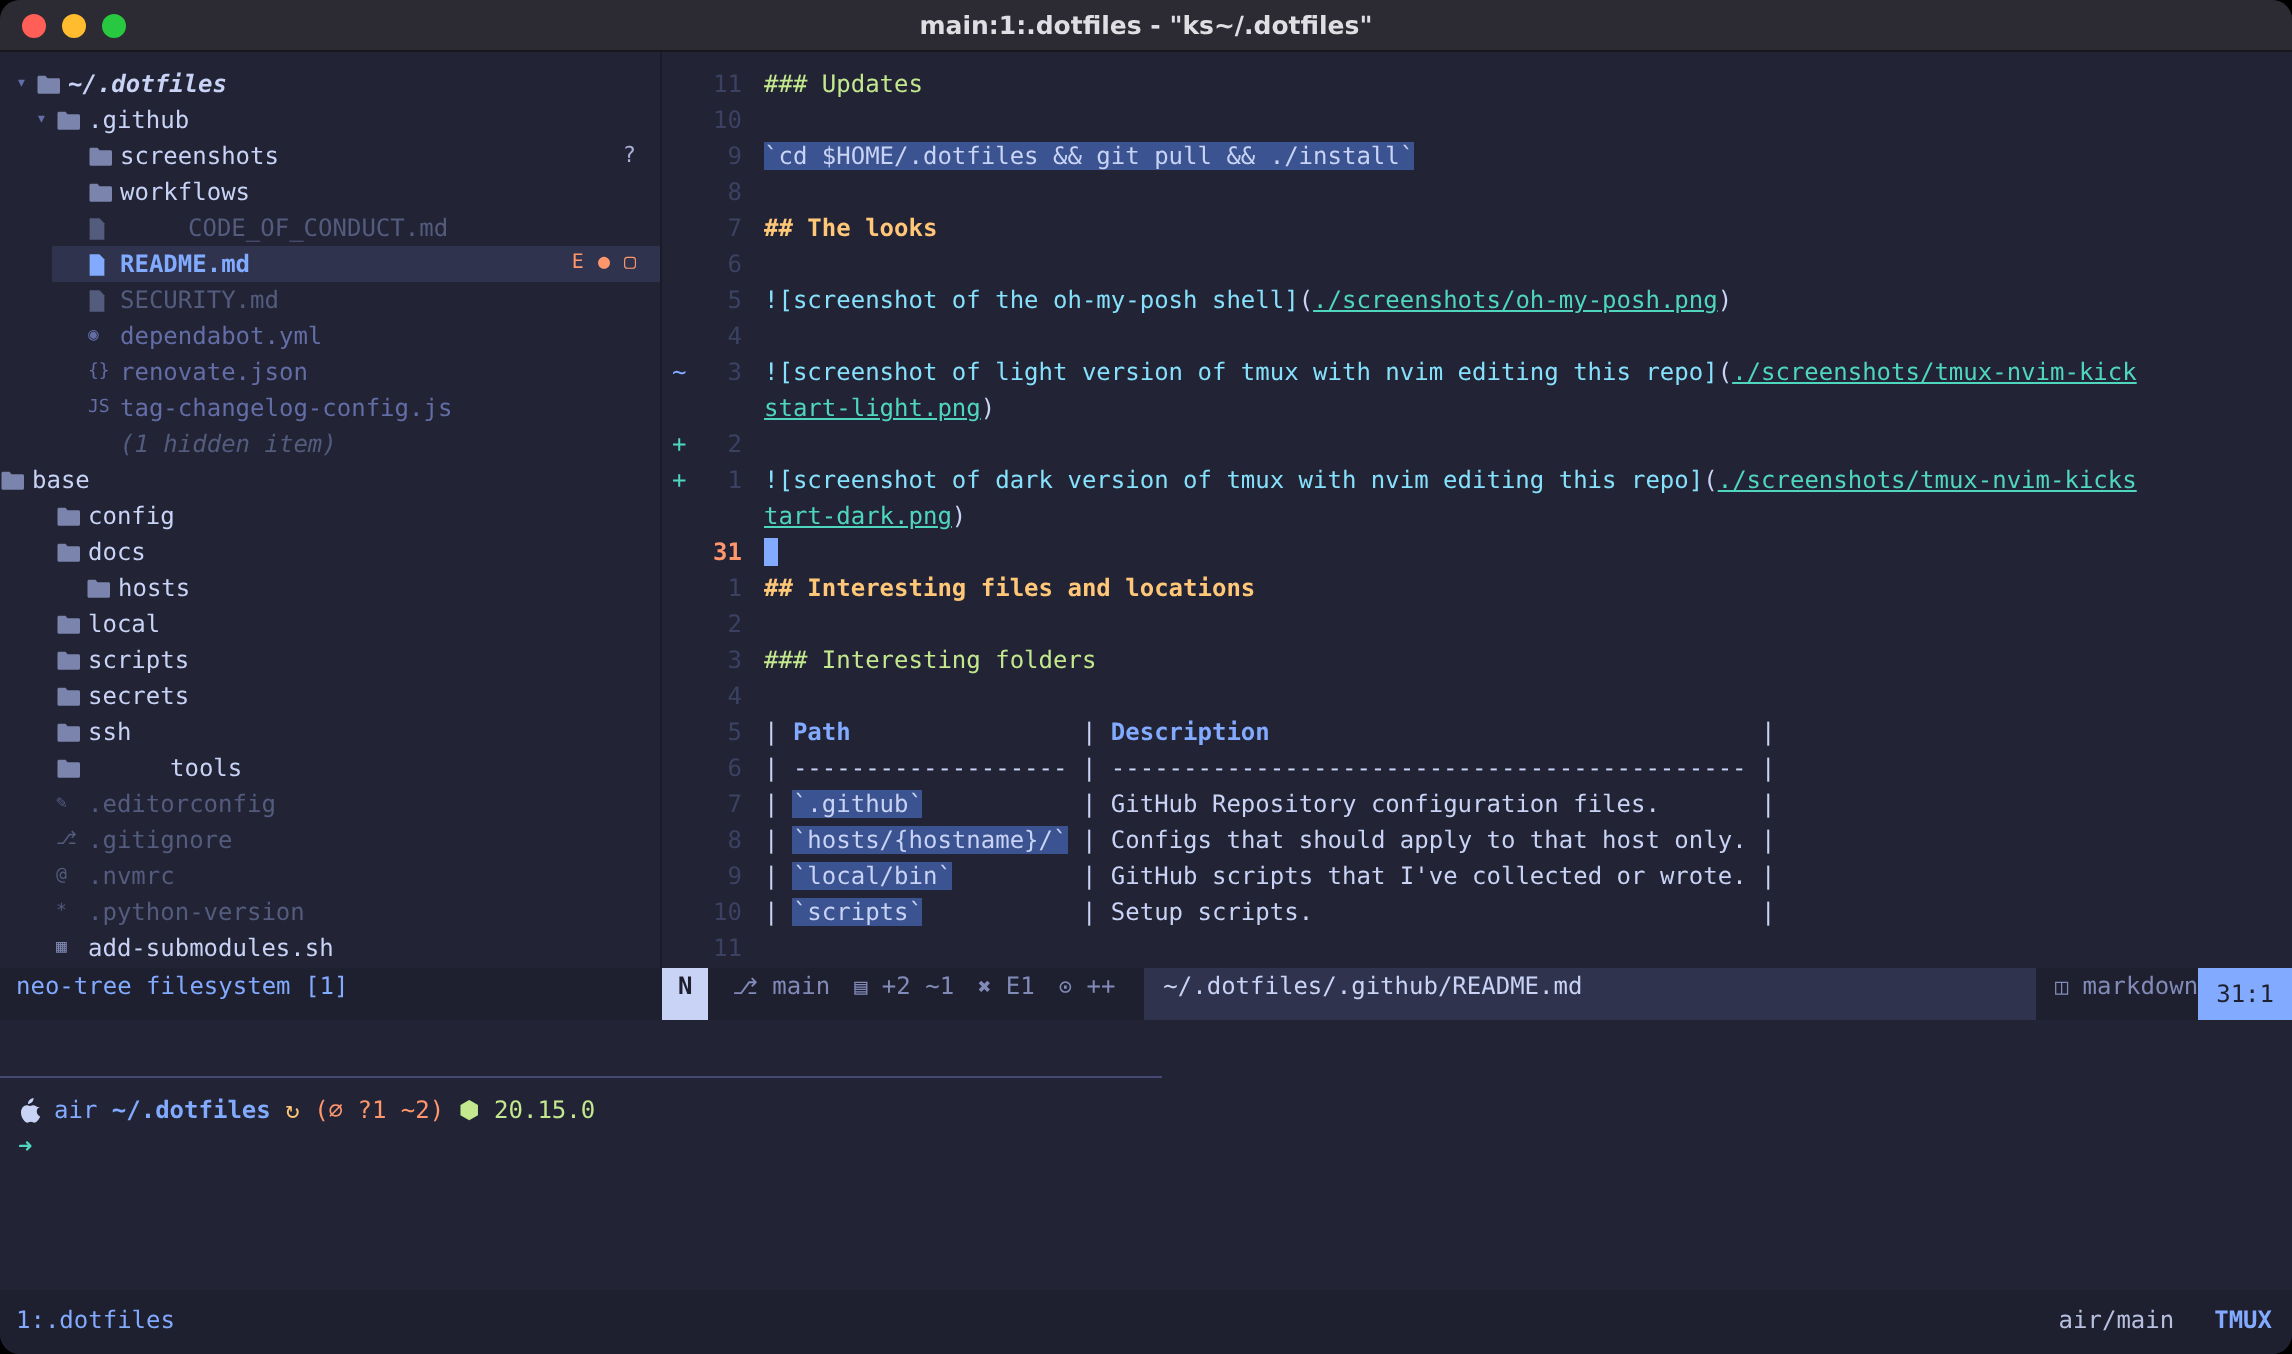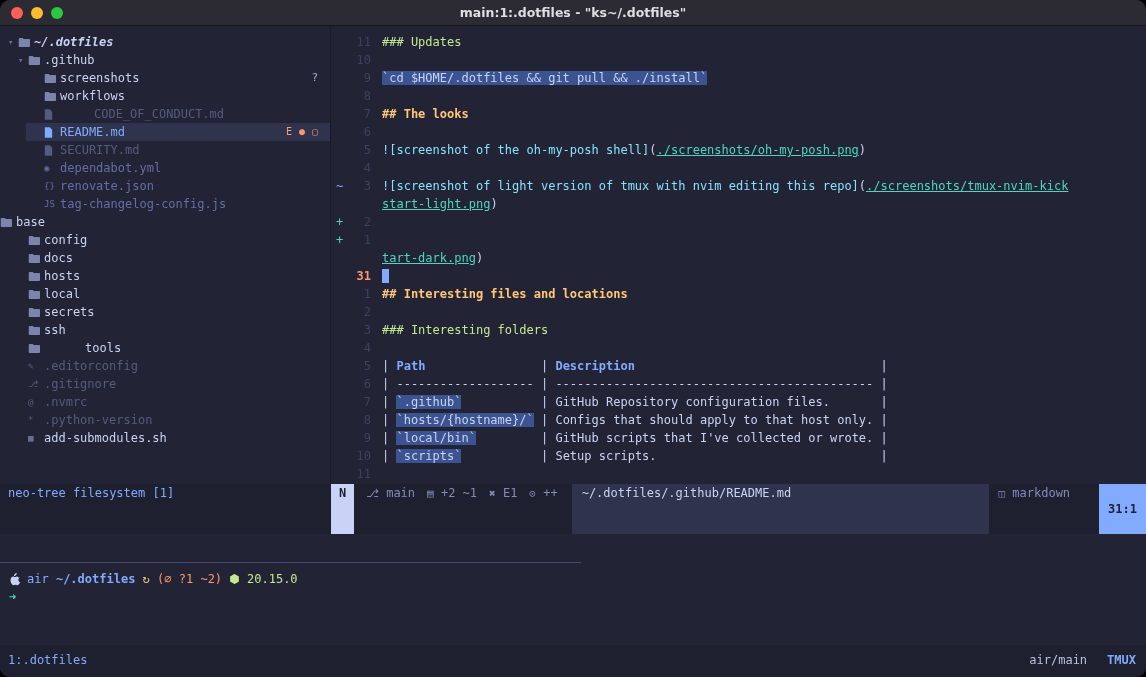--- a/index.html
+++ b/index.html
@@ -22,21 +22,21 @@
   .ticon{width:16px;display:inline-flex;align-items:center;color:#7a84ad;flex:0 0 16px}
   .glyphicon{font-size:9px;justify-content:flex-start}
   .tlabel{white-space:pre}
   .root .tlabel{color:var(--fg);font-weight:bold;font-style:italic}
   .dir .tlabel,.file .tlabel{color:var(--fg)}
   .ignored .tlabel{color:var(--dim2)}
   .ignored .ticon{color:var(--dim2)}
   .dimfile .tlabel,.dimfile .ticon{color:var(--dim)}
   .hidden-note .tlabel{color:var(--dim2);font-style:italic}
   .selected{background:linear-gradient(to right,transparent 26px,var(--sel-bg) 26px)}
-  .selected .tlabel{color:var(--blue);font-weight:normal}
+  .selected .tlabel{color:var(--blue);font-weight:bold}
   .selected .ticon{color:var(--blue)}
   .badges{margin-left:auto;display:flex;gap:7px;align-items:center}
   .badge{font-size:10px}
   .b-o{color:var(--orange)}
   .b-q{color:#a9b1d6;font-size:11px}
 
   .erow{display:flex;height:18px}
   .emark{flex:0 0 14px;padding-left:5px;white-space:pre}
   .enum{flex:0 0 26px;text-align:right;color:var(--linenr);white-space:pre}
   .enum.cur{color:var(--orange);font-weight:bold}
@@ -53,21 +53,21 @@
   .c-cursor{background:var(--blue)}
 
   .statusrow{flex:0 0 18px;display:flex;background:var(--bg-dark);font-size:12px;line-height:18px}
   .neotree-status{flex:0 0 331px;color:var(--blue);padding-left:8px;white-space:pre}
   .lualine{flex:1;display:flex;align-items:stretch;color:var(--statusline-fg)}
   .mode{background:var(--fg);color:var(--bg-dark);font-weight:bold;padding:0 8px}
   .seg{margin-left:12px;white-space:pre}
   .gicon{font-size:11px}
   .pill{flex:1;background:var(--sel-bg);margin-left:14px;padding:0 10px;color:var(--fg);white-space:pre;overflow:hidden}
   .ftseg{margin-left:9px}
-  .pos{background:var(--blue);color:var(--bg-dark);font-weight:bold;padding:16px 9px;margin-left:29px}
+  .pos{background:var(--blue);color:var(--bg-dark);font-weight:normal;padding:4px 9px;margin-left:0}
 
   .cmdline{flex:0 0 28px}
   .hsplit{flex:0 0 1px}
   .hsplit-line{width:581px;height:1px;background:#444a73}
   .shell{flex:1;padding:7px 8px 0 9px;font-size:12px;line-height:18px}
   .sline{height:18px;display:flex;align-items:center;white-space:pre}
   .apple{display:inline-flex;margin-right:7px;color:var(--fg)}
   .s-host{color:var(--blue)}
   .s-path{color:var(--blue);font-weight:bold}
   .s-sync{color:var(--yellow)}
@@ -168,20 +168,24 @@
             <span class="tlabel">dependabot.yml</span>
           </div>
           <div class="trow dimfile" style="padding-left: 44px;">
             <span class="ticon glyphicon">{}</span>
             <span class="tlabel">renovate.json</span>
           </div>
           <div class="trow dimfile" style="padding-left: 44px;">
             <span class="ticon glyphicon">JS</span>
             <span class="tlabel">tag-changelog-config.js</span>
           </div>
+          <div class="trow hidden-note" style="padding-left: 44px;">
+            <span class="ticon"></span>
+            <span class="tlabel">(1 hidden item)</span>
+          </div>
           <div class="trow dir" style="">
             <span class="ticon">
               <svg width="12" height="10" viewBox="0 0 16 13" aria-hidden="true">
                 <path fill="currentColor" d="M1 2c0-.55.45-1 1-1h4.3l1.4 1.6H15c.55 0 1 .45 1 1V12c0 .55-.45 1-1 1H2c-.55 0-1-.45-1-1z"></path>
               </svg>
             </span>
             <span class="tlabel">base</span>
           </div>
           <div class="trow dir" style="padding-left: 28px;">
             <span class="ticon">
@@ -192,35 +196,43 @@
             <span class="tlabel">config</span>
           </div>
           <div class="trow dir" style="padding-left: 28px;">
             <span class="ticon">
               <svg width="12" height="10" viewBox="0 0 16 13" aria-hidden="true">
                 <path fill="currentColor" d="M1 2c0-.55.45-1 1-1h4.3l1.4 1.6H15c.55 0 1 .45 1 1V12c0 .55-.45 1-1 1H2c-.55 0-1-.45-1-1z"></path>
               </svg>
             </span>
             <span class="tlabel">docs</span>
           </div>
-          <div class="trow dir" style="padding-left: 28px; text-align: right;">
+          <div class="trow dir" style="padding-left: 43px; text-align: right;">
             <span class="ticon">
               <svg width="12" height="10" viewBox="0 0 16 13" aria-hidden="true">
                 <path fill="currentColor" d="M1 2c0-.55.45-1 1-1h4.3l1.4 1.6H15c.55 0 1 .45 1 1V12c0 .55-.45 1-1 1H2c-.55 0-1-.45-1-1z"></path>
               </svg>
             </span>
             <span class="tlabel">hosts</span>
           </div>
           <div class="trow dir" style="padding-left: 28px;">
             <span class="ticon">
               <svg width="12" height="10" viewBox="0 0 16 13" aria-hidden="true">
                 <path fill="currentColor" d="M1 2c0-.55.45-1 1-1h4.3l1.4 1.6H15c.55 0 1 .45 1 1V12c0 .55-.45 1-1 1H2c-.55 0-1-.45-1-1z"></path>
               </svg>
             </span>
             <span class="tlabel">local</span>
+          </div>
+          <div class="trow dir" style="padding-left: 28px;">
+            <span class="ticon">
+              <svg width="12" height="10" viewBox="0 0 16 13" aria-hidden="true">
+                <path fill="currentColor" d="M1 2c0-.55.45-1 1-1h4.3l1.4 1.6H15c.55 0 1 .45 1 1V12c0 .55-.45 1-1 1H2c-.55 0-1-.45-1-1z"></path>
+              </svg>
+            </span>
+            <span class="tlabel">scripts</span>
           </div>
           <div class="trow dir" style="padding-left: 28px;">
             <span class="ticon">
               <svg width="12" height="10" viewBox="0 0 16 13" aria-hidden="true">
                 <path fill="currentColor" d="M1 2c0-.55.45-1 1-1h4.3l1.4 1.6H15c.55 0 1 .45 1 1V12c0 .55-.45 1-1 1H2c-.55 0-1-.45-1-1z"></path>
               </svg>
             </span>
             <span class="tlabel">secrets</span>
           </div>
           <div class="trow dir" style="padding-left: 28px;">
@@ -315,20 +327,21 @@
             <span class="etxt"><span class="c-url">start-light.png</span><span class="c-fg">)</span></span>
           </div>
           <div class="erow">
             <span class="emark gs-add">+</span>
             <span class="enum ">2</span>
             <span class="etxt"></span>
           </div>
           <div class="erow">
             <span class="emark gs-add">+</span>
             <span class="enum ">1</span>
+            <span class="etxt"><span class="c-cyan">![screenshot of dark version of tmux with nvim editing this repo]</span><span class="c-fg">(</span><span class="c-url">./screenshots/tmux-nvim-kicks</span></span>
           </div>
           <div class="erow">
             <span class="emark "></span>
             <span class="enum "></span>
             <span class="etxt"><span class="c-url">tart-dark.png</span><span class="c-fg">)</span></span>
           </div>
           <div class="erow">
             <span class="emark "></span>
             <span class="enum cur">31</span>
             <span class="etxt"><span class="c-cursor"> </span></span>

